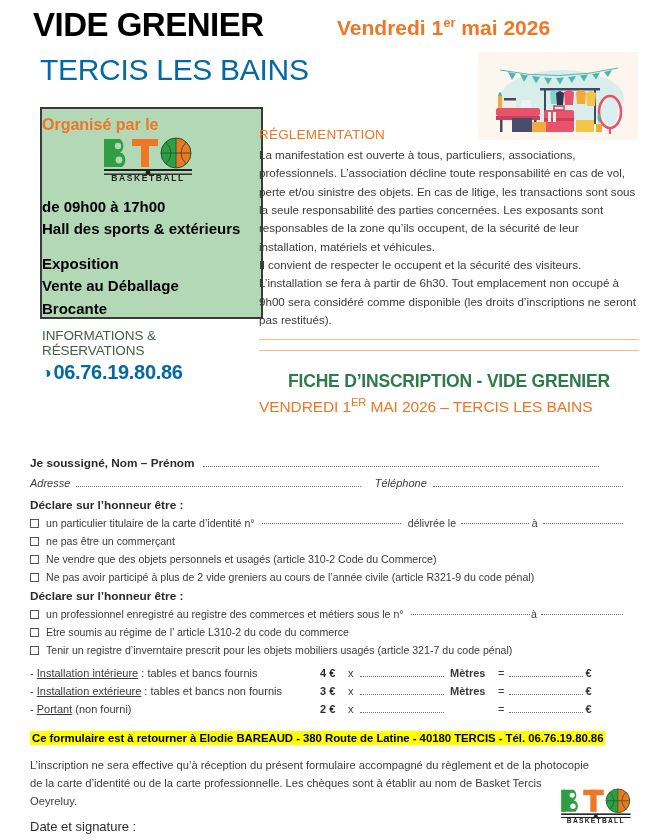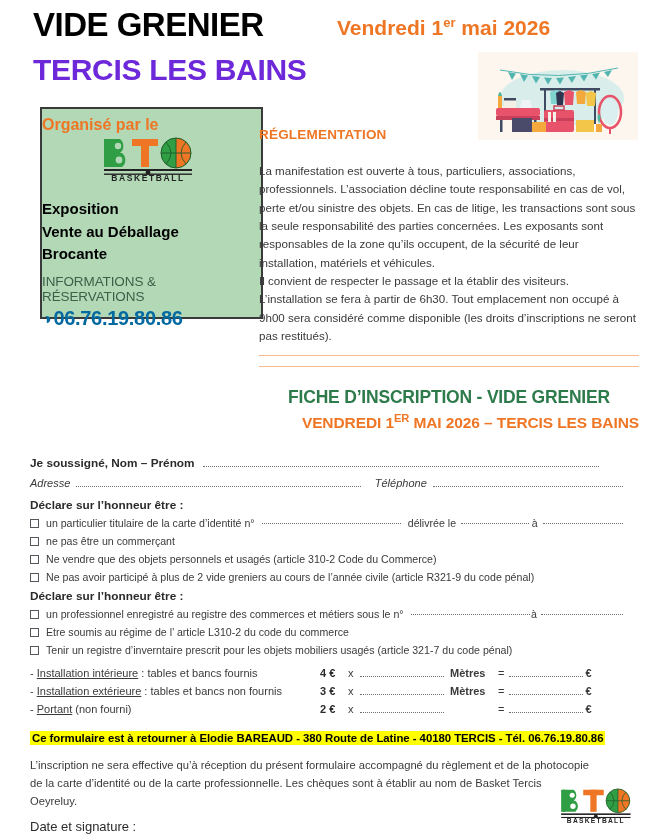--- a/index.html
+++ b/index.html
@@ -27,26 +27,26 @@
     left: 33px;
     top: 8px;
     font-size: 33px;
     font-weight: bold;
     letter-spacing: -0.5px;
     color: #000000;
     line-height: 1;
   }
   #title-sub {
     position: absolute;
-    left: 33px;
+    left: 40px;
     top: 55px;
     font-size: 30px;
-    font-weight: bold;
+    font-weight: normal;
     letter-spacing: -0.3px;
-    color: #6d28d9;
+    color: #0369a1;
     line-height: 1;
   }
   #title-date {
     position: absolute;
     left: 337px;
     top: 17px;
     font-size: 21px;
     font-weight: bold;
     color: #ee7624;
     line-height: 1;
@@ -126,24 +126,24 @@
 
   
   #right-col {
     position: absolute;
     left: 259px;
     top: 127px;
     width: 380px;
   }
   #reglement-title {
     font-size: 13.5px;
-    font-weight: bold;
+    font-weight: normal;
     color: #ee7624;
     letter-spacing: 0.2px;
-    margin-bottom: 20px;
+    margin-bottom: 4px;
   }
   #reglement-body p {
     margin: 0;
     font-size: 11.6px;
     line-height: 1.58;
     color: #3a3a3a;
     text-align: left;
   }
   .hr-orange {
     border: 0;
@@ -175,23 +175,23 @@
   #fiche-title {
     margin-top: 20px;
     text-align: center;
     font-size: 17.5px;
     font-weight: bold;
     color: #2d7a4a;
     letter-spacing: -0.2px;
   }
   #fiche-sub {
     margin-top: 6px;
-    text-align: right;
+    text-align: left;
     font-size: 15.5px;
-    font-weight: bold;
+    font-weight: normal;
     color: #ee7624;
     letter-spacing: -0.1px;
   }
   #fiche-sub sup {
     font-size: 0.72em;
     vertical-align: super;
     line-height: 0;
   }
 
   
@@ -394,38 +394,42 @@
       <circle cx="76" cy="16" r="15" fill="none" stroke="#1e5c2a" stroke-width="1"></circle>
       <path d="M61 16 h30 M76 1 v30 M66 5 q10 11 0 22 M86 5 q-10 11 0 22" stroke="#1e5c2a" stroke-width="0.9" fill="none"></path>
 
       <rect x="4" y="32" width="88" height="2" fill="#222"></rect>
       <circle cx="48" cy="35.5" r="2.4" fill="#222"></circle>
       <rect x="4" y="36.5" width="88" height="1.4" fill="#222"></rect>
       <text x="48" y="44" font-family="Liberation Sans, sans-serif" font-size="8.5" font-weight="bold" letter-spacing="1.6" fill="#222" text-anchor="middle">BASKETBALL</text>
     </svg>
   </div>
 
+  <div class="gb-hours">
+    <div>de 09h00 à 17h00</div>
+    <div>Hall des sports &amp; extérieurs</div>
+  </div>
 
   <div class="gb-activities">
     <div>Exposition</div>
     <div>Vente au Déballage</div>
     <div>Brocante</div>
   </div>
 
   <div class="gb-infos">INFORMATIONS &amp; RÉSERVATIONS</div>
   <div class="gb-phone">
     <span class="ph-icon">◑</span><span>06.76.19.80.86</span>
   </div>
 </div>
 
 <div id="right-col">
   <div id="reglement-title">RÉGLEMENTATION</div>
   <div id="reglement-body">
     <p>La manifestation est ouverte à tous, particuliers, associations, professionnels. L’association décline toute responsabilité en cas de vol, perte et/ou sinistre des objets. En cas de litige, les transactions sont sous la seule responsabilité des parties concernées. Les exposants sont responsables de la zone qu’ils occupent, de la sécurité de leur installation, matériels et véhicules.</p>
-    <p>Il convient de respecter le passage et la établir des visiteurs.</p>
+    <p>Il convient de respecter le occupent et la sécurité des visiteurs.</p>
     <p>L’installation se fera à partir de 6h30. Tout emplacement non occupé à 9h00 sera considéré comme disponible (les droits d’inscriptions ne seront pas restitués).</p>
   </div>
 
   <hr class="hr-orange">
 
 
   <hr class="hr-orange">
 
   <div id="fiche-title">FICHE D’INSCRIPTION - VIDE GRENIER</div>
   <div id="fiche-sub">

